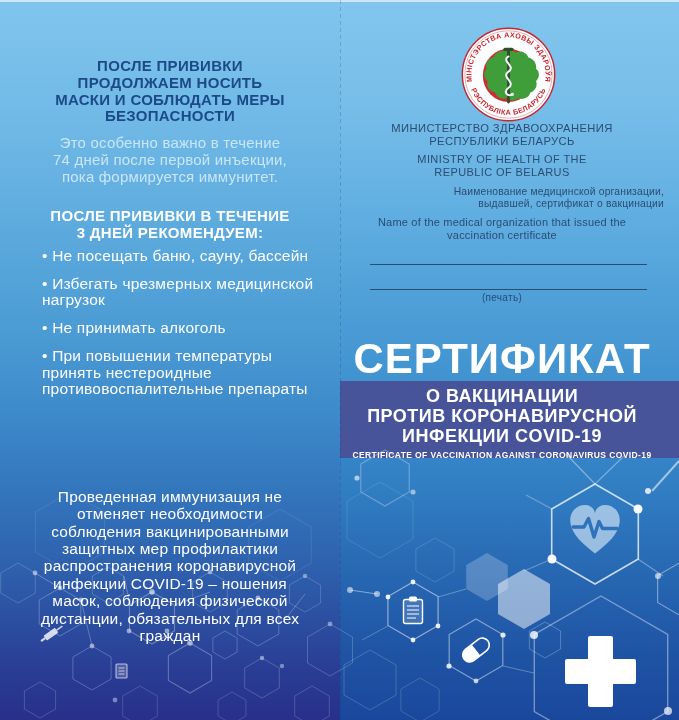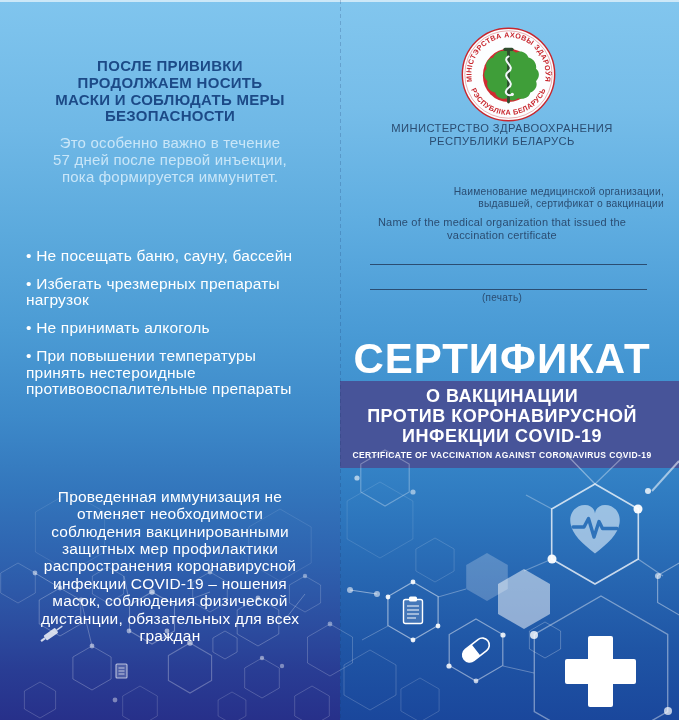--- a/index.html
+++ b/index.html
@@ -20,53 +20,55 @@
     background:linear-gradient(180deg,
       #82c6ee 0%,#76bde9 15%,#60aee1 30%,#4f9fd8 42%,#4496d2 50%,
       #3d8ecd 57%,#3787c9 62%,#2f7ac0 70%,#2767b2 80%,#1f55a5 90%,#1a479c 100%);
   }
   .txt{position:absolute;left:0;right:15px;text-align:center;white-space:pre-line;}
   
   .h1{top:58px;left:12px;right:12px;color:#1c4a87;font-size:15px;font-weight:bold;line-height:1.12;letter-spacing:.3px;}
   .p1{top:135px;left:10px;right:10px;color:#c9e6f8;font-size:15px;line-height:1.12;letter-spacing:.2px;}
   .h2{top:208px;left:10px;right:10px;color:#ffffff;font-size:15px;font-weight:bold;line-height:1.12;letter-spacing:.3px;}
   .bullets{position:absolute;top:248px;left:26px;right:12px;color:#ffffff;font-size:15.5px;line-height:1.08;letter-spacing:.2px;}
-  .bullet{margin:0 0 11px 0;white-space:pre-line;}
+  .bullet{margin:0 0 11px 16px;white-space:pre-line;}
   .footerp{top:488px;left:8px;right:8px;color:#ffffff;font-size:15.5px;line-height:1.12;letter-spacing:.2px;}
   
   .emblem{position:absolute;top:27px;left:121px;width:95px;height:95px;}
   .ministry-ru{top:122px;color:#2b4d72;font-size:11.2px;line-height:1.18;letter-spacing:.4px;}
   .ministry-en{top:153px;color:#2b4d72;font-size:11px;line-height:1.18;letter-spacing:.4px;}
   .org-ru{top:186px;color:#2b4d72;font-size:10.3px;line-height:1.2;letter-spacing:.2px;text-align:right;}
   .org-en{top:216px;color:#2b4d72;font-size:11px;line-height:1.2;letter-spacing:.2px;}
   .fill-line{position:absolute;left:30px;right:32px;height:0;border-top:1px solid #2b4d72;}
   .line1{top:264px;} .line2{top:289px;}
   .stamp{top:292px;color:#2b4d72;font-size:10px;letter-spacing:.3px;}
   .cert-title{top:336px;color:#ffffff;font-size:42px;font-weight:bold;letter-spacing:1px;line-height:1.1;}
-  .band{position:absolute;top:381px;left:0;width:100%;height:87px;background:#475499;}
+  .band{position:absolute;top:381px;left:0;width:100%;height:77px;background:#475499;}
   .band-ru{top:6px;color:#ffffff;font-size:18px;font-weight:bold;line-height:1.1;letter-spacing:.5px;}
   .band-en{top:69px;color:#ffffff;font-size:8.5px;font-weight:bold;letter-spacing:.4px;}
   .decor{position:absolute;inset:0;pointer-events:none;}
 </style>
 </head>
 <body>
 
 <div class="page">
 
   <div class="panel panel-left">
     <div class="txt h1">ПОСЛЕ ПРИВИВКИ
 ПРОДОЛЖАЕМ НОСИТЬ
 МАСКИ И СОБЛЮДАТЬ МЕРЫ
 БЕЗОПАСНОСТИ</div>
     <div class="txt p1">Это особенно важно в течение
-57 дней после первой инъекции,
+74 дней после первой инъекции,
 пока формируется иммунитет.</div>
+    <div class="txt h2">ПОСЛЕ ПРИВИВКИ В ТЕЧЕНИЕ
+3 ДНЕЙ РЕКОМЕНДУЕМ:</div>
     <div class="bullets">
       <div class="bullet">• Не посещать баню, сауну, бассейн</div>
-      <div class="bullet">• Избегать чрезмерных препараты
+      <div class="bullet">• Избегать чрезмерных медицинской
 нагрузок</div>
       <div class="bullet">• Не принимать алкоголь</div>
       <div class="bullet">• При повышении температуры
 принять нестероидные
 противовоспалительные препараты</div>
     </div>
     <div class="txt footerp">Проведенная иммунизация не
 отменяет необходимости
 соблюдения вакцинированными
 защитных мер профилактики
@@ -95,20 +97,22 @@
       <text font-size="7.6" font-weight="bold" fill="#c8262d" letter-spacing="0.4" font-family="Liberation Sans, sans-serif">
         <textPath href="#arcTop" xlink:href="#arcTop" startOffset="50%" text-anchor="middle">МІНІСТЭРСТВА АХОВЫ ЗДАРОЎЯ</textPath>
       </text>
       <text font-size="7.6" font-weight="bold" fill="#c8262d" letter-spacing="0.4" font-family="Liberation Sans, sans-serif">
         <textPath href="#arcBottom" xlink:href="#arcBottom" startOffset="50%" text-anchor="middle">РЭСПУБЛІКА БЕЛАРУСЬ</textPath>
       </text>
     </svg>
 
     <div class="txt ministry-ru">МИНИСТЕРСТВО ЗДРАВООХРАНЕНИЯ
 РЕСПУБЛИКИ БЕЛАРУСЬ</div>
+    <div class="txt ministry-en">MINISTRY OF HEALTH OF THE
+REPUBLIC OF BELARUS</div>
     <div class="txt org-ru">Наименование медицинской организации,
 выдавшей, сертификат о вакцинации</div>
     <div class="txt org-en">Name of the medical organization that issued the
 vaccination certificate</div>
 
     <div class="fill-line line1"></div>
     <div class="fill-line line2"></div>
     <div class="txt stamp">(печать)</div>
 
     <div class="txt cert-title">СЕРТИФИКАТ</div>

